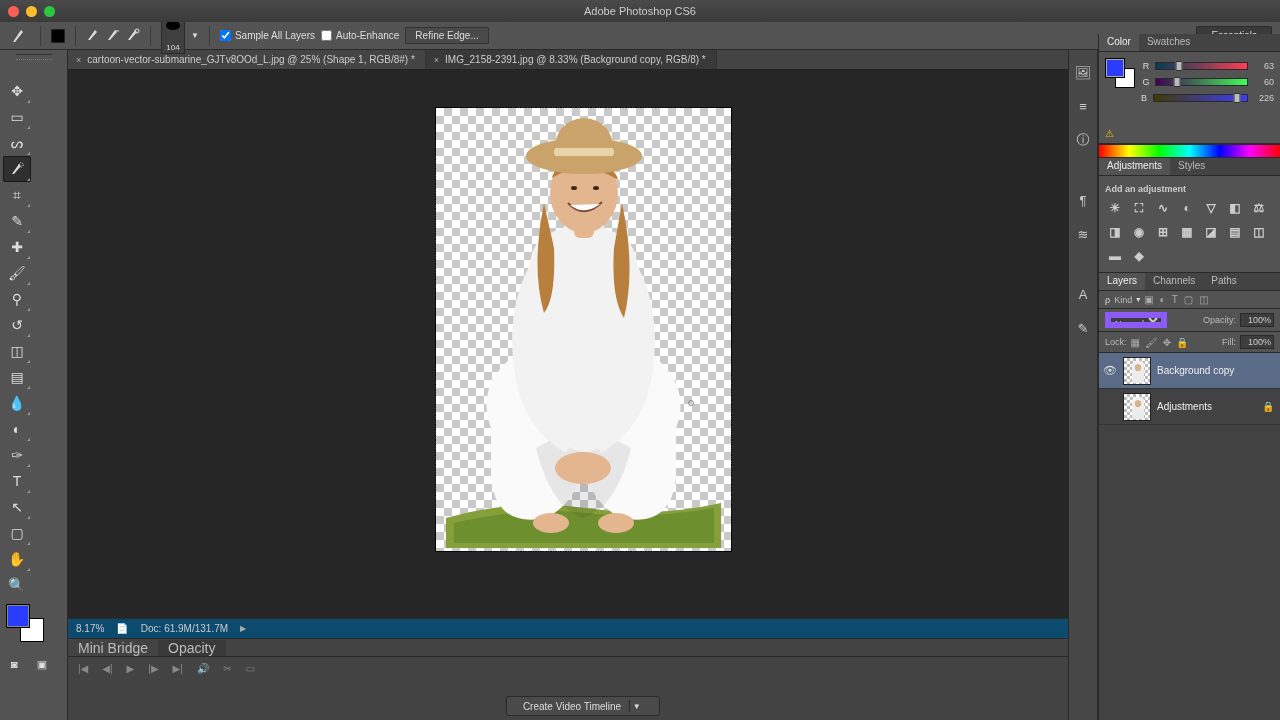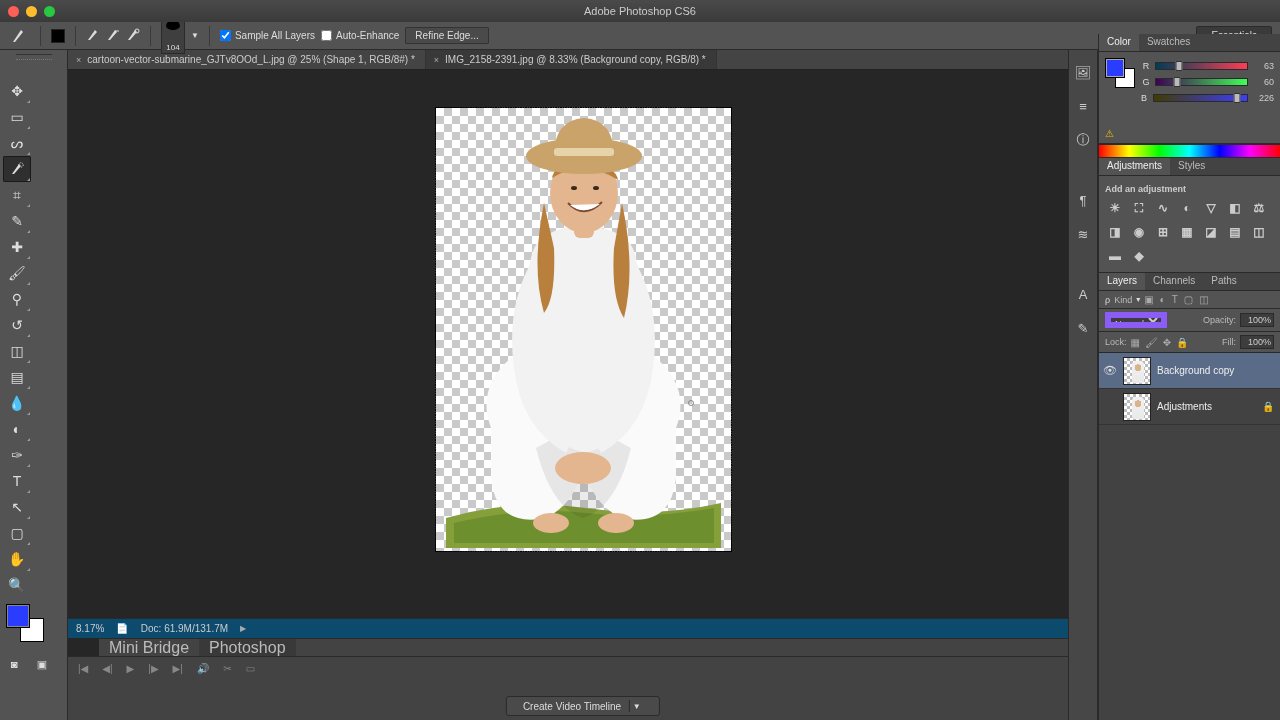--- a/index.html
+++ b/index.html
@@ -51,21 +51,21 @@
   linear-gradient(-45deg,transparent 75%,#c9c9c9 75%);
   background-size: 16px 16px; background-position: 0 0,0 8px,8px -8px,-8px 0; background-color: #fff; }
 .subject { position: absolute; inset: 0; }
 .subject svg { width: 100%; height: 100%; display: block; }
 .ants { position: absolute; inset: -1px; border: 1px dashed #fff; outline: 1px dashed #000; outline-offset: -1px; }
 .cursordot { position: absolute; width: 6px; height: 6px; border: 1px solid #888; border-radius: 50%; top: 330px; left: 620px; }
 
 .statusrow { height: 20px; background: #0c4a6e; border-top: 1px solid #2a2a2a; display: flex; align-items: center; font-size: 10px; color: #ccc; padding: 0 8px; gap: 12px; }
 .statusrow .arrow { color: #aaa; font-size: 8px; }
 
-.bottomtabs { height: 18px; background: #434343; display: flex; align-items: center; font-size: 16px; color: #bbb; border-top: 1px solid #2a2a2a; margin-left: 31px; }
+.bottomtabs { height: 18px; background: #434343; display: flex; align-items: center; font-size: 14px; color: #bbb; border-top: 1px solid #2a2a2a; }
 .bottomtabs span { padding: 0 10px; }
 .bottomtabs span.active { background: #393939; }
 .bottomtabs .collapse { margin-left: auto; padding: 0 6px; }
 
 .timeline { height: 64px; background: #434343; border-top: 1px solid #2a2a2a; position: relative; }
 .tcontrols { display: flex; gap: 14px; padding: 6px 10px; color: #888; font-size: 10px; }
 .tcontrols span { cursor: pointer; }
 .timebtn { position: absolute; bottom: 4px; left: 50%; transform: translateX(-50%); background: #4a4a4a; border: 1px solid #2a2a2a; padding: 3px 16px; border-radius: 3px; font-size: 10px; color: #ddd; display: flex; align-items: center; gap: 8px; }
 .timebtn .dd { width: 14px; height: 12px; border-left: 1px solid #2a2a2a; display: flex; align-items: center; justify-content: center; font-size: 8px; }
 
@@ -282,21 +282,21 @@
   </div>
 
   <div class="statusrow">
     <span>8.17%</span>
     <span>📄</span>
     <span>Doc: 61.9M/131.7M</span>
     <span class="arrow">▶</span>
   </div>
   <div class="bottomtabs">
     <span>Mini Bridge</span>
-    <span class="active">Photoshop</span>
+    <span class="active">Opacity</span>
     <span class="collapse">«</span>
   </div>
   <div class="timeline">
     <div class="tcontrols">
       <span>|◀</span>
       <span>◀|</span>
       <span>▶</span>
       <span>|▶</span>
       <span>▶|</span>
       <span>🔊</span>

